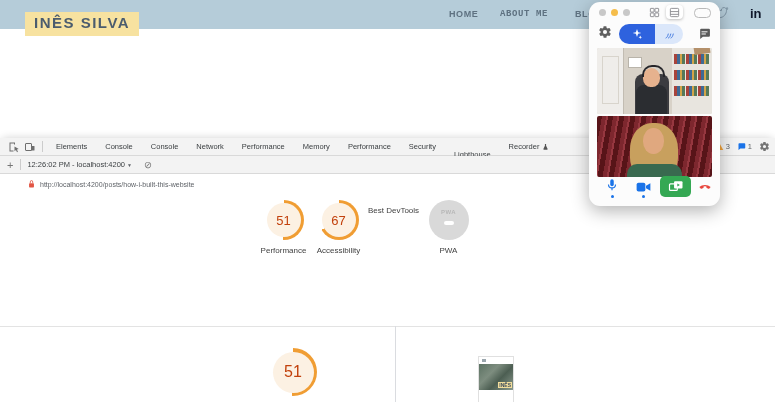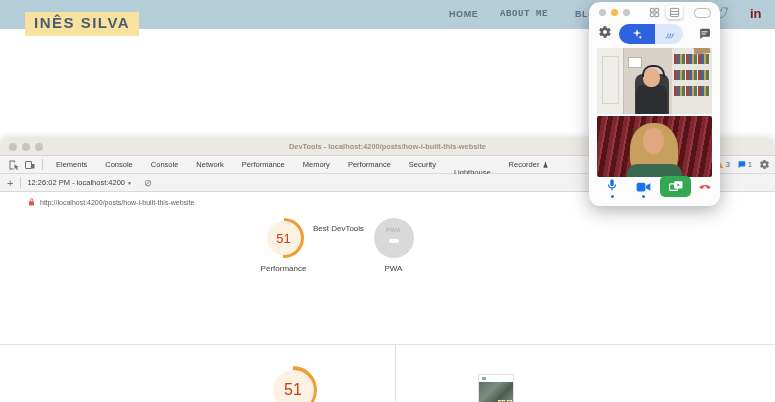--- a/index.html
+++ b/index.html
@@ -5,21 +5,21 @@
   html,body{margin:0;padding:0;background:#fff;}
   .stage{position:relative;width:775px;height:402px;overflow:hidden;background:#fff;
          font-family:"Liberation Sans",sans-serif;}
 
   
   .site-header{position:absolute;left:0;top:0;width:775px;height:29px;background:#b5ccd9;}
   .logo{position:absolute;left:25px;top:12px;background:#f7e2a0;padding:2px 9px 4px 9px;z-index:2;}
   .logo-text{font-size:15px;font-weight:bold;letter-spacing:1.5px;color:#4b5c6e;}
   .nav-item{position:absolute;top:9px;font-size:9px;font-weight:bold;letter-spacing:.6px;color:#5e7181;cursor:pointer;}
   .nav-home{left:449px;} .nav-about{left:500px;font-family:Liberation Mono, monospace;} .nav-blog{left:575px;}
-  .social{position:absolute;top:5px;color:#7f1d1d;}
+  .social{position:absolute;top:5px;color:#0f172a;}
   .social.tw{left:714px;} .social.li{left:750px;font-weight:bold;font-size:13px;top:6px;}
 
   
   .devtools{position:absolute;left:0;top:138px;width:775px;height:264px;background:#fff;
             border-radius:8px 8px 0 0;box-shadow:0 0 8px rgba(0,0,0,.18);}
   .dt-titlebar{position:relative;height:17px;background:#ece8e4;border-radius:8px 8px 0 0;
                border-bottom:1px solid #d8d4d0;}
   .dt-lights{position:absolute;left:9px;top:5px;display:flex;gap:5px;}
   .dt-lights i{width:8px;height:8px;border-radius:50%;background:#c9c4c0;display:block;}
   .dt-title{position:absolute;left:0;right:0;top:4px;text-align:center;font-size:7.4px;
@@ -138,28 +138,20 @@
     <span class="social tw">
       <svg width="15" height="15" viewBox="0 0 24 24" fill="none" stroke="#7d93a3" stroke-width="1.6">
         <path d="M22 5.9c-.7.3-1.5.6-2.3.7a4 4 0 0 0 1.8-2.2c-.8.5-1.7.8-2.6 1a4.1 4.1 0 0 0-7 3.7A11.6 11.6 0 0 1 3.4 4.8a4.1 4.1 0 0 0 1.3 5.5c-.7 0-1.3-.2-1.9-.5v.1c0 2 1.4 3.6 3.3 4a4.2 4.2 0 0 1-1.9.1 4.1 4.1 0 0 0 3.8 2.8A8.2 8.2 0 0 1 2 18.5a11.6 11.6 0 0 0 6.3 1.8c7.5 0 11.7-6.3 11.7-11.7v-.5c.8-.6 1.5-1.3 2-2.2z"></path>
       </svg>
     </span>
     <span class="social li">in</span>
   </header>
 
   <div class="devtools">
 
-    <div class="dt-titlebar">
-      <div class="dt-lights">
-          <i></i>
-          <i></i>
-          <i></i>
-        </div>
-      <div class="dt-title">DevTools - localhost:4200/posts/how-i-built-this-website</div>
-    </div>
 
     <div class="dt-tabs">
       <span class="dt-tabicon">
         <svg width="12" height="12" viewBox="0 0 24 24" fill="#6e6e6e">
           <path d="M3 3h11v4h-2V5H5v14h6v2H3z"></path>
             <path d="M13 11l8.5 5.2-3.7.9 2.1 4.3-1.9.9-2.1-4.3-2.9 2.5z"></path>
         </svg>
       </span>
       <span class="dt-tabicon">
         <svg width="12" height="12" viewBox="0 0 24 24" fill="none" stroke="#6e6e6e" stroke-width="2">
@@ -227,20 +219,26 @@
       </div>
 
       <div class="gauge-row">
         <div class="score-item">
           <div class="gauge average" style="--p: 51;">
             <span class="num">51</span>
           </div>
           <span class="score-label">Performance</span>
         </div>
         <div class="score-item">
+          <div class="gauge average" style="--p: 67;">
+            <span class="num">67</span>
+          </div>
+          <span class="score-label">Accessibility</span>
+        </div>
+        <div class="score-item">
           <span class="score-label">Best DevTools</span>
         </div>
         <div class="score-item">
           <div class="gauge na">
             <span class="pwa-txt">PWA</span>
             <span class="pwa-dash"></span>
           </div>
           <span class="score-label">PWA</span>
         </div>
       </div>

